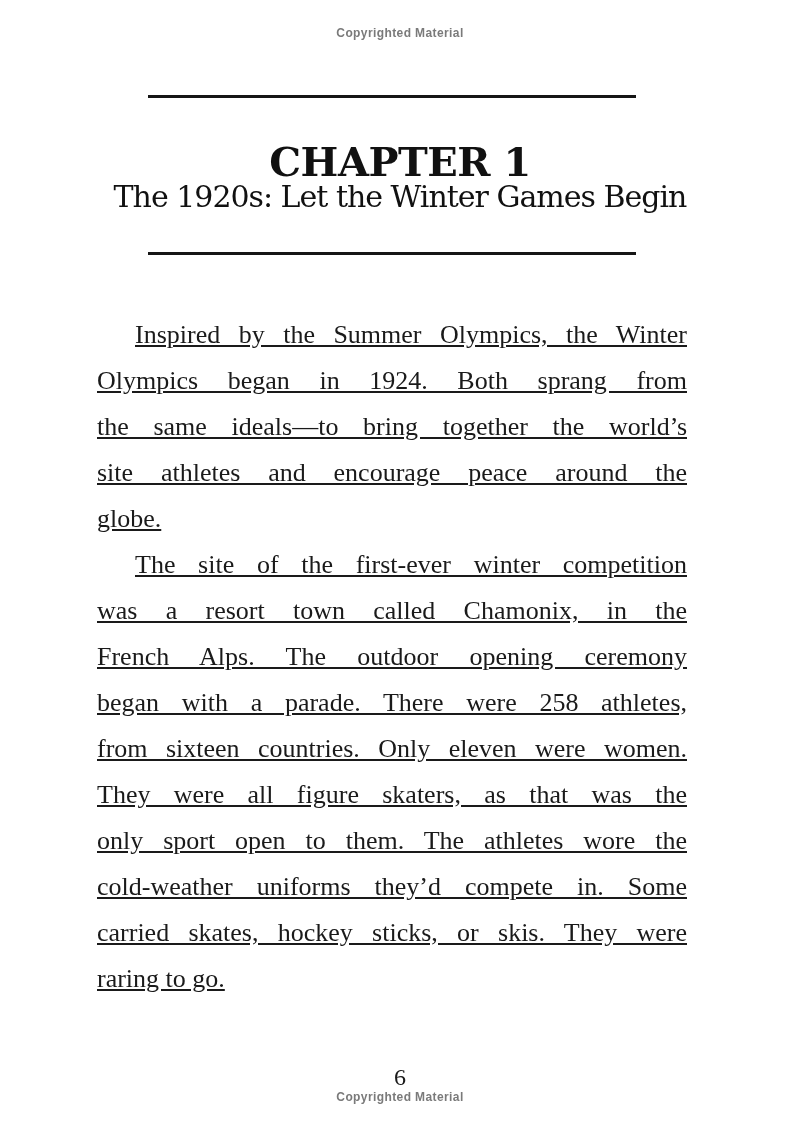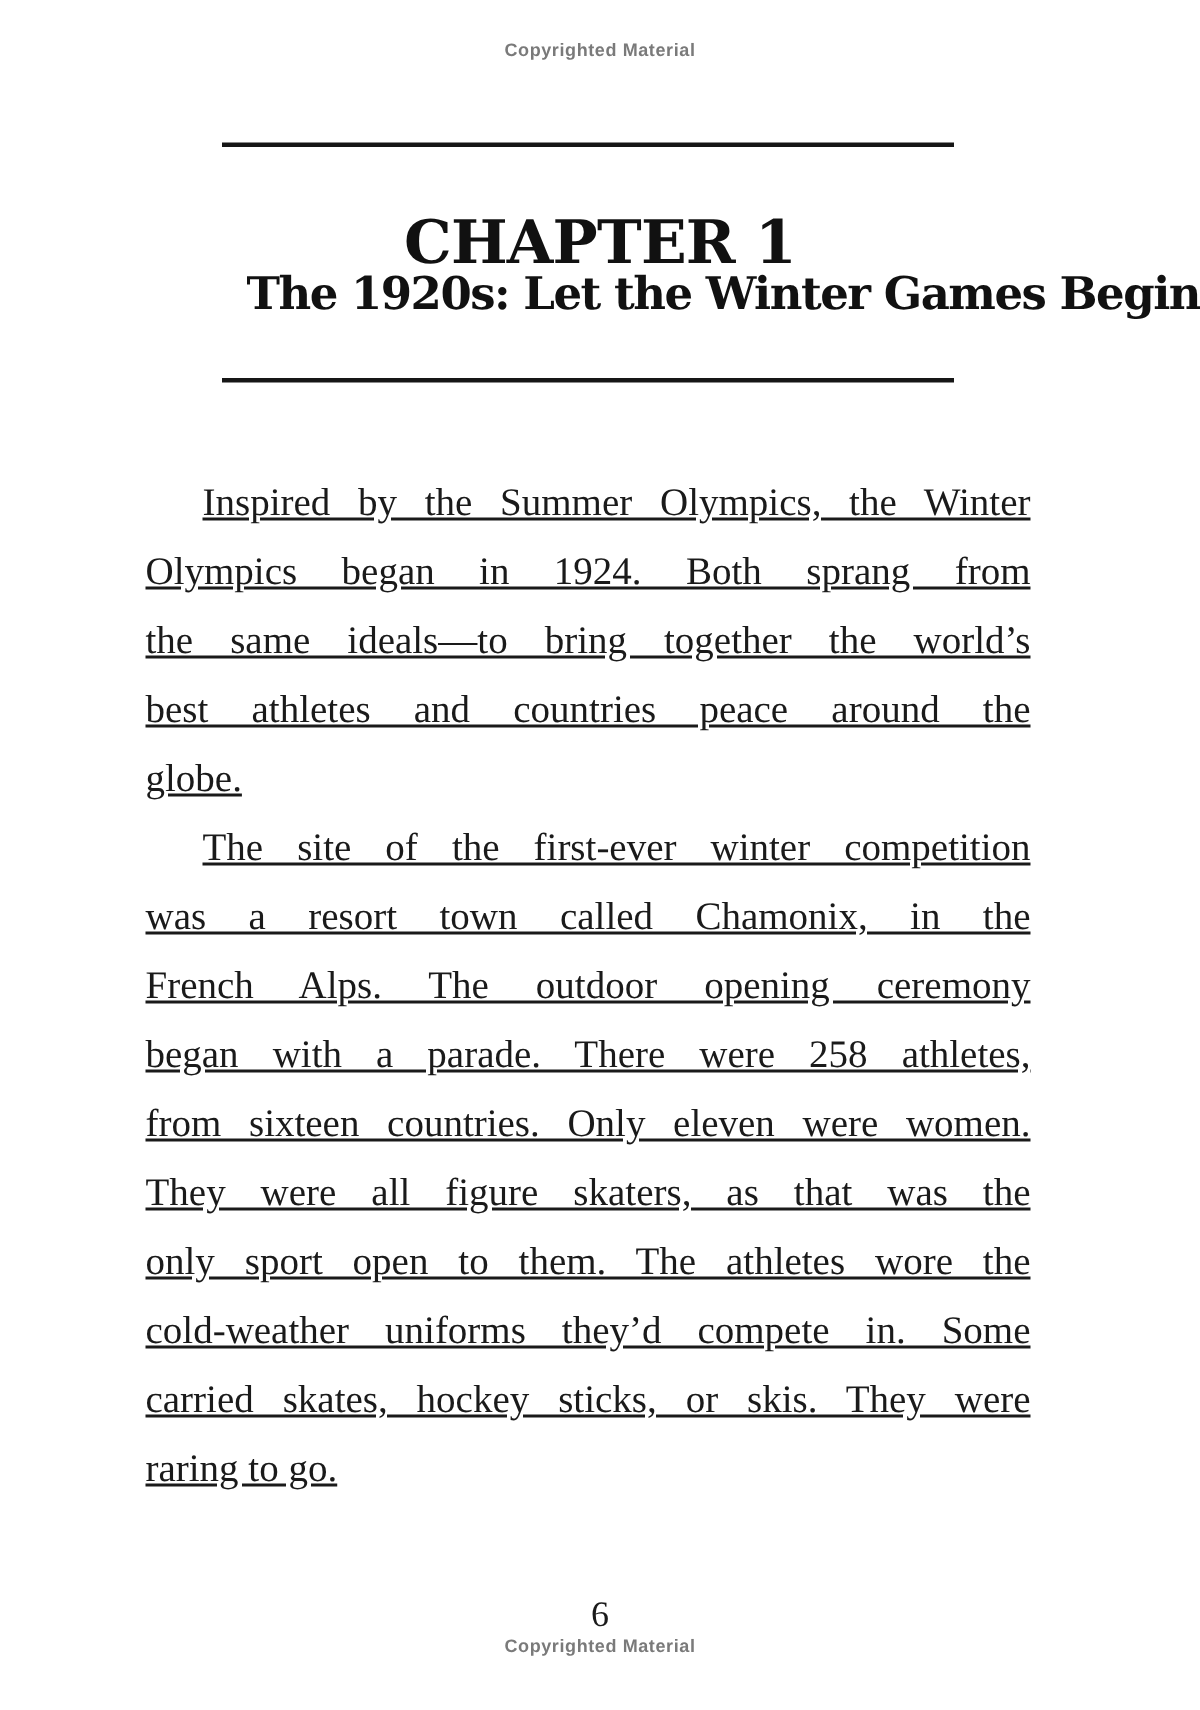--- a/index.html
+++ b/index.html
@@ -44,23 +44,23 @@
     font-weight: bold;
     font-size: 40px;
     letter-spacing: -0.5px;
     color: #111111;
   }
   .title {
     position: absolute;
     top: 179px;
     left: 0;
     width: 100%;
-    text-align: right;
+    text-align: center;
     font-family: "DejaVu Serif", serif;
-    font-weight: bold;
+    font-weight: normal;
     font-size: 30px;
     letter-spacing: -1px;
     color: #111111;
   }
   .body-text {
     position: absolute;
     top: 312px;
     left: 97px;
     width: 590px;
     font-family: "Liberation Serif", serif;
@@ -99,21 +99,21 @@
 
   <div class="title">The 1920s: Let the Winter Games Begin</div>
 
   <div class="rule rule-bottom"></div>
 
   <div class="body-text">
     <div>
       <div class="bline indent">Inspired by the Summer Olympics, the Winter</div>
       <div class="bline">Olympics began in 1924. Both sprang from</div>
       <div class="bline">the same ideals—to bring together the world’s</div>
-      <div class="bline">best athletes and countries peace around the</div>
+      <div class="bline">site athletes and encourage peace around the</div>
       <div class="bline last">globe.</div>
     </div>
     <div>
       <div class="bline indent">The site of the first-ever winter competition</div>
       <div class="bline">was a resort town called Chamonix, in the</div>
       <div class="bline">French Alps. The outdoor opening ceremony</div>
       <div class="bline">began with a parade. There were 258 athletes,</div>
       <div class="bline">from sixteen countries. Only eleven were women.</div>
       <div class="bline">They were all figure skaters, as that was the</div>
       <div class="bline">only sport open to them. The athletes wore the</div>

